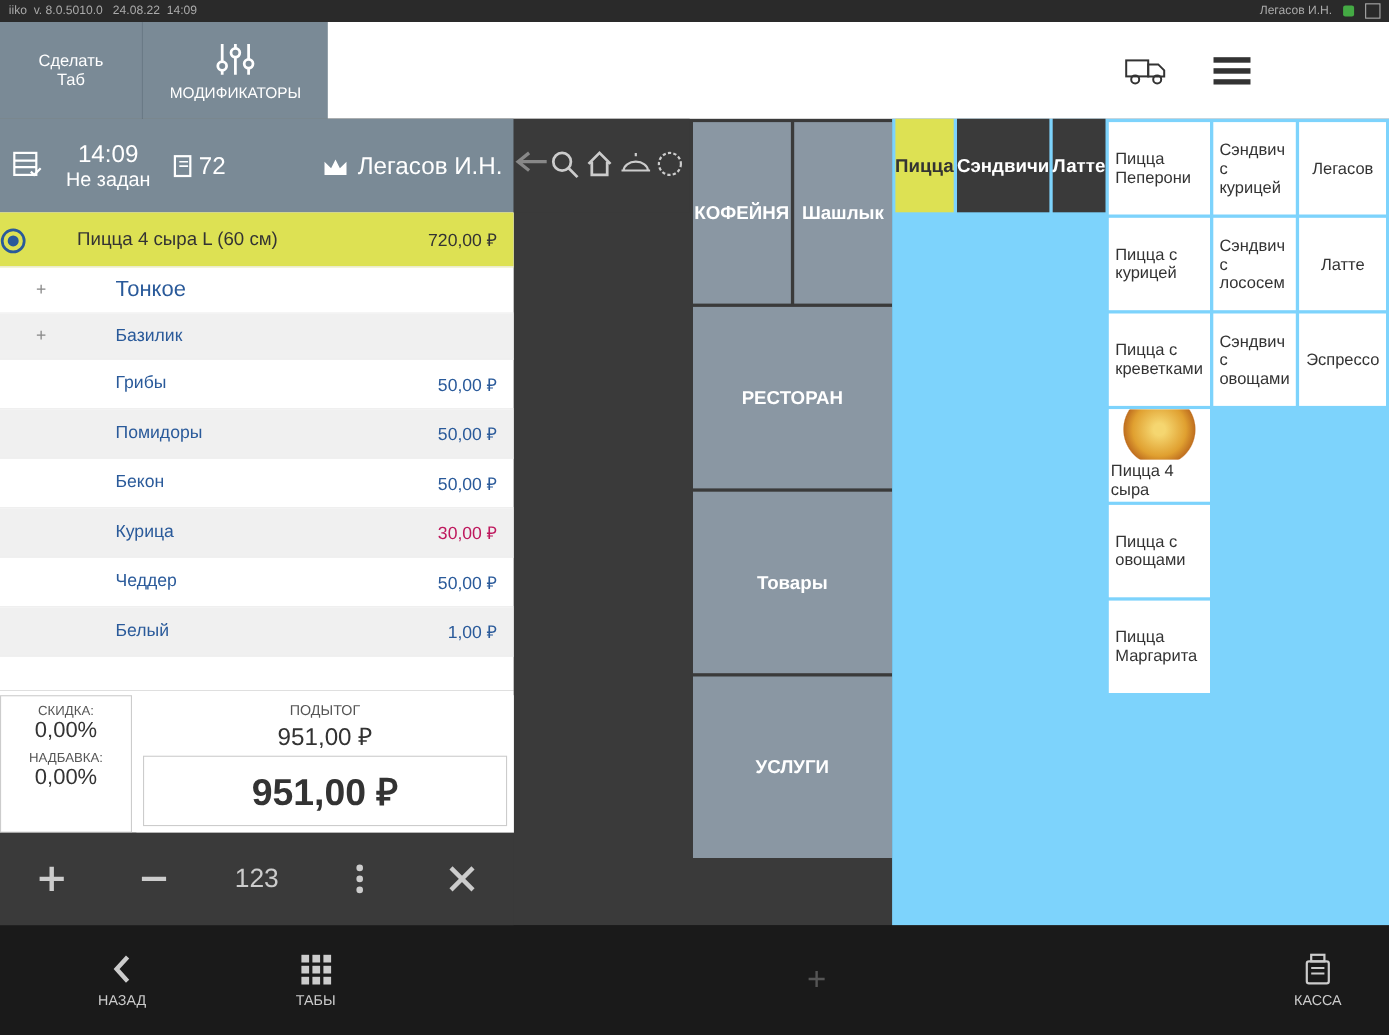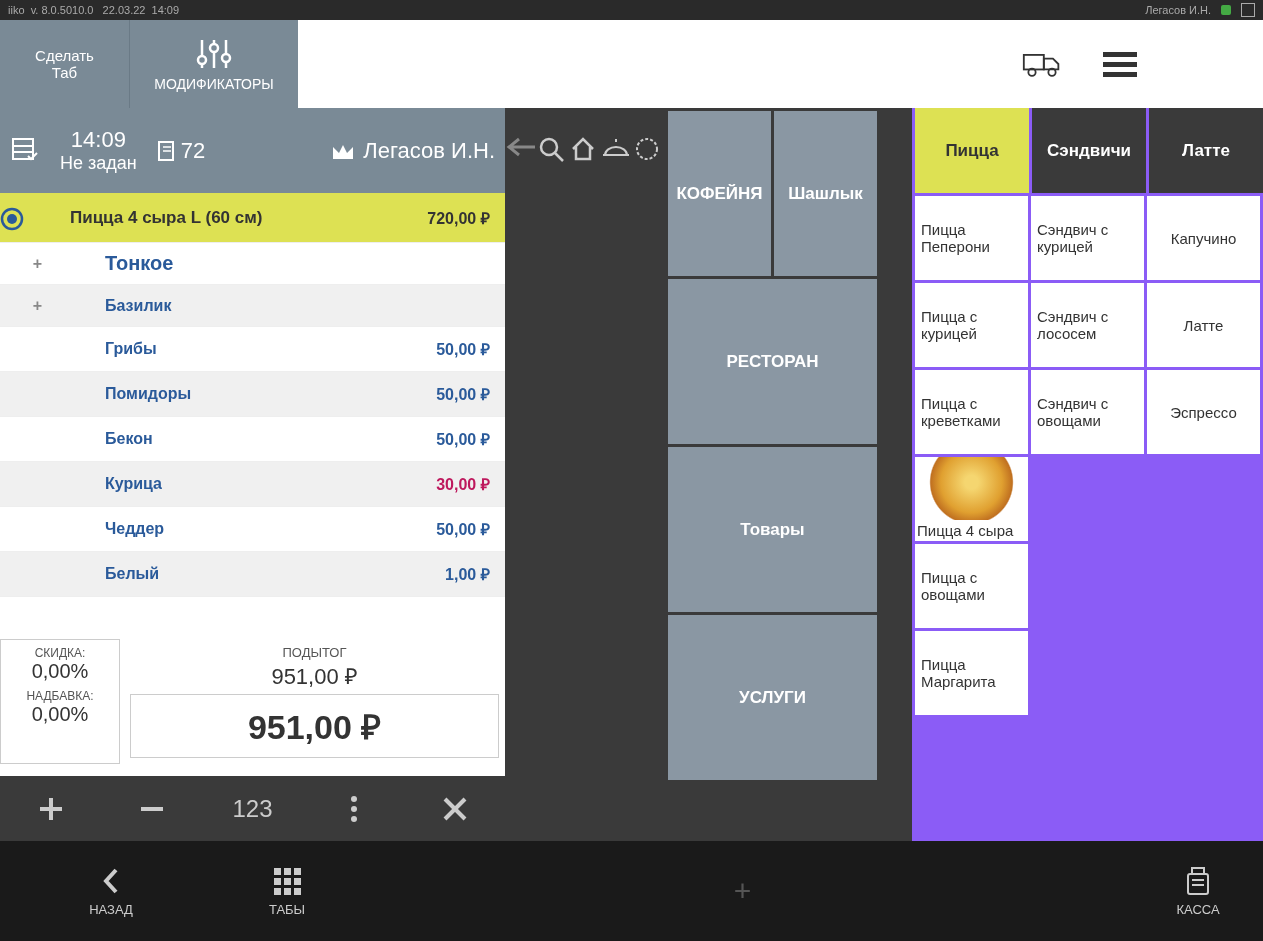--- a/index.html
+++ b/index.html
@@ -21,56 +21,56 @@
 
 .leftpanel { width: 505px; display: flex; flex-direction: column; background: #3a3a3a; }
 .order-header { height: 85px; background: #7a8a96; color: #fff; display: flex; align-items: center; padding: 0 10px; gap: 20px; }
 .oh-icon { width: 30px; }
 .oh-time { text-align: center; }
 .oh-time-t { font-size: 22px; }
 .oh-time-s { font-size: 18px; }
 .oh-table { font-size: 22px; display: flex; align-items: center; gap: 6px; }
 .oh-waiter { font-size: 22px; margin-left: auto; display: flex; align-items: center; gap: 8px; }
 
-.items { background: #fff; flex: 1; overflow: auto; font-weight: bold; }
+.items { background: #fff; flex: 1; overflow: auto; }
 .item-row { height: 45px; display: flex; align-items: center; padding: 0 15px 0 0; border-bottom: 1px solid #eee; }
 .item-row.main-item { background: #dde153; height: 50px; }
 .item-row .bullet { width: 60px; text-align: center; position: relative; top: 1px; }
 .item-row .spacer { width: 60px; }
 .item-name { flex: 1; font-size: 16px; padding-left: 45px; }
 .main-item .item-name { padding-left: 10px; font-size: 17px; color: #333; }
 .item-price { font-size: 16px; }
 .main-item .item-price { color: #333; }
 .mod-row { color: #2a5a9a; }
 .mod-row .item-name { color: #2a5a9a; }
 .row-plus { height: 42px; display: flex; align-items: center; border-bottom: 1px solid #eee; color: #2a5a9a; }
 .row-plus .pm { width: 75px; text-align: center; color: #888; font-size: 16px; }
 .row-plus.gray { background: #f0f0f0; }
 
-.totals { display: flex; background: #fff; gap: 4px; padding: 4px 0 12px 0; }
+.totals { display: flex; background: #fff; gap: 4px; padding: 4px 0 0 0; }
 .discount-box { width: 120px; background: #fff; border: 1px solid #ccc; padding: 6px 10px; font-size: 13px; text-align: center; }
 .discount-box .lbl { font-size: 12px; color: #555; }
 .discount-box .val { font-size: 20px; }
 .total-box { flex: 1; background: #fff; text-align: center; padding: 6px; }
 .subtotal-lbl { font-size: 13px; color: #555; }
 .subtotal-val { font-size: 22px; }
 .grand-box { border: 1px solid #ccc; padding: 8px; margin-top: 4px; }
 .grand-val { font-size: 34px; font-weight: bold; }
 
-.actionbar { height: 65px; background: #3a3a3a; display: flex; }
+.actionbar { height: 84px; background: #3a3a3a; display: flex; }
 .act-btn { flex: 1; display: flex; align-items: center; justify-content: center; color: #ccc; font-size: 30px; }
 
 .midpanel { width: 372px; display: flex; flex-direction: row; }
 .mid-icons { height: 85px; background: #3a3a3a; display: flex; align-items: center; justify-content: space-around; }
 .mid-icon { width: 32px; height: 32px; color: #ccc; }
 .categories { flex: 1; display: flex; flex-direction: column; gap: 3px; padding: 3px 0 3px 3px; }
 .cat-row { display: flex; gap: 3px; height: 165px; }
 .cat-btn { flex: 1; background: #8a97a3; color: #fff; display: flex; align-items: center; justify-content: center; font-size: 17px; font-weight: bold; }
 
-.rightpanel { flex: 1; display: flex; flex-direction: column; background: #8b5cf6; margin-left: 35px; }
+.rightpanel { flex: 1; display: flex; flex-direction: row; background: #7dd3fc; }
 .menu-tabs { height: 85px; display: flex; gap: 3px; padding-left: 3px; }
 .menu-tab { flex: 1; background: #3a3a3a; color: #fff; display: flex; align-items: center; justify-content: center; font-size: 17px; font-weight: bold; }
 .menu-tab.active { background: #dde153; color: #333; }
 .menu-grid { flex: 1; display: grid; grid-template-columns: repeat(3, 1fr); grid-auto-rows: 84px; gap: 3px; padding: 3px; }
 .menu-item { background: #fff; display: flex; align-items: center; justify-content: center; font-size: 15px; padding: 6px; }
 .menu-item.image-item { position: relative; flex-direction: column; padding: 0; overflow: hidden; }
 .menu-item.image-item .pizza-img { flex:1; width: 100%; background: radial-gradient(circle at 50% 40%, #f5d670 10%, #e0a030 45%, #c07020 60%, #fff 62%); }
 .menu-item.image-item .pizza-lbl { background: #fff; width:100%; font-size: 15px; padding: 2px; }
 .empty-cell { background: transparent; }
 
@@ -80,21 +80,21 @@
 .bot-kassa { width: 130px; color: #ccc; display: flex; flex-direction: column; align-items: center; justify-content: center; font-size: 13px; gap: 4px; }
 
 svg { display: block; }
 </style>
 </head>
 <body>
 
 <div class="titlebar">
   <span>iiko</span>&nbsp;&nbsp;
   <span>v. 8.0.5010.0</span>&nbsp;&nbsp;&nbsp;
-  <span>22.03.22</span>&nbsp;&nbsp;
+  <span>24.08.22</span>&nbsp;&nbsp;
   <span>14:09</span>
   <div class="right">
     <span>Легасов И.Н.</span>
     <div class="status-dot"></div>
     <div class="win-icon"></div>
   </div>
 </div>
 
 <div class="topbar">
   <div class="tab-btn">
@@ -332,21 +332,21 @@
 
   <div class="rightpanel">
     <div class="menu-tabs" id="menu-tabs">
         <div class="menu-tab active">Пицца</div>
         <div class="menu-tab">Сэндвичи</div>
         <div class="menu-tab">Латте</div>
       </div>
     <div class="menu-grid" id="menu-grid">
         <div class="menu-item">Пицца Пеперони</div>
         <div class="menu-item">Сэндвич с курицей</div>
-        <div class="menu-item">Капучино</div>
+        <div class="menu-item">Легасов</div>
         <div class="menu-item">Пицца с курицей</div>
         <div class="menu-item">Сэндвич с лососем</div>
         <div class="menu-item">Латте</div>
         <div class="menu-item">Пицца с креветками</div>
         <div class="menu-item">Сэндвич с овощами</div>
         <div class="menu-item">Эспрессо</div>
         <div class="menu-item image-item">
           <div class="pizza-img"></div>
           <div class="pizza-lbl">Пицца 4 сыра</div>
         </div>

